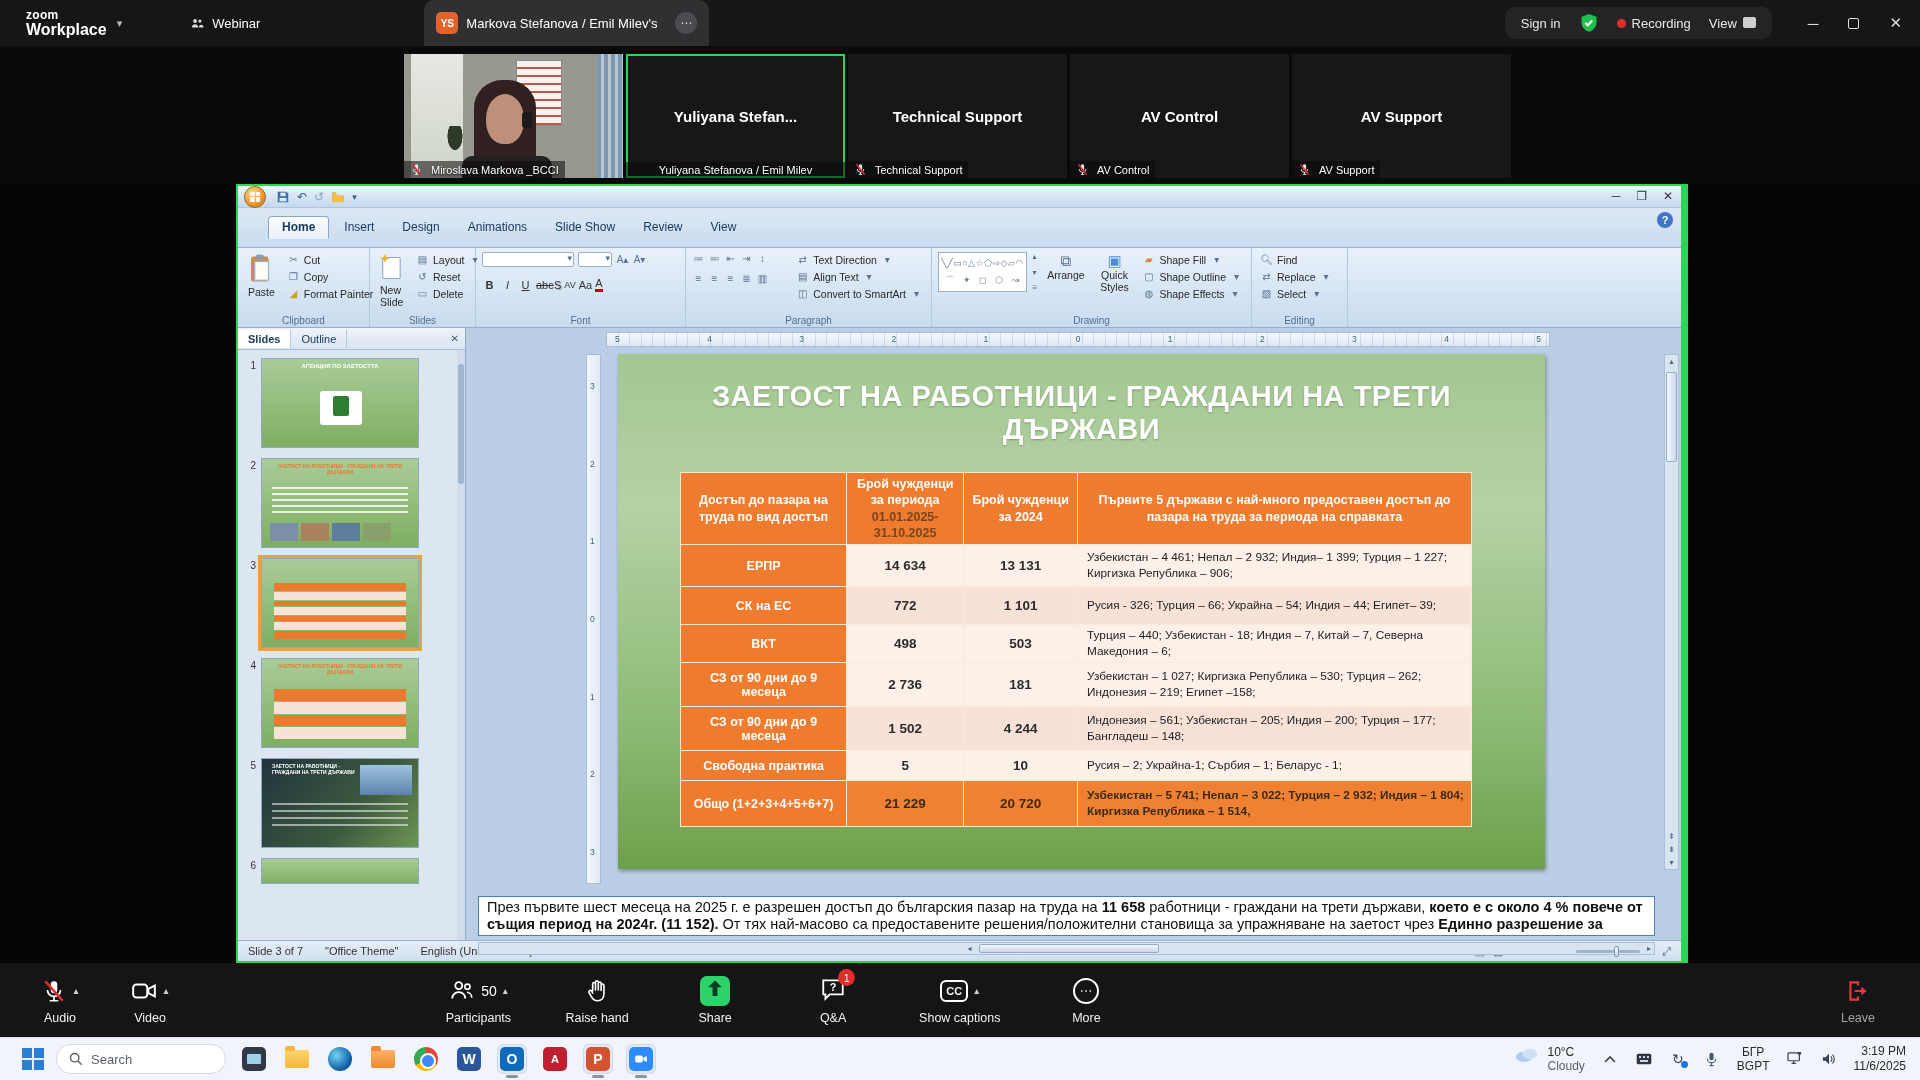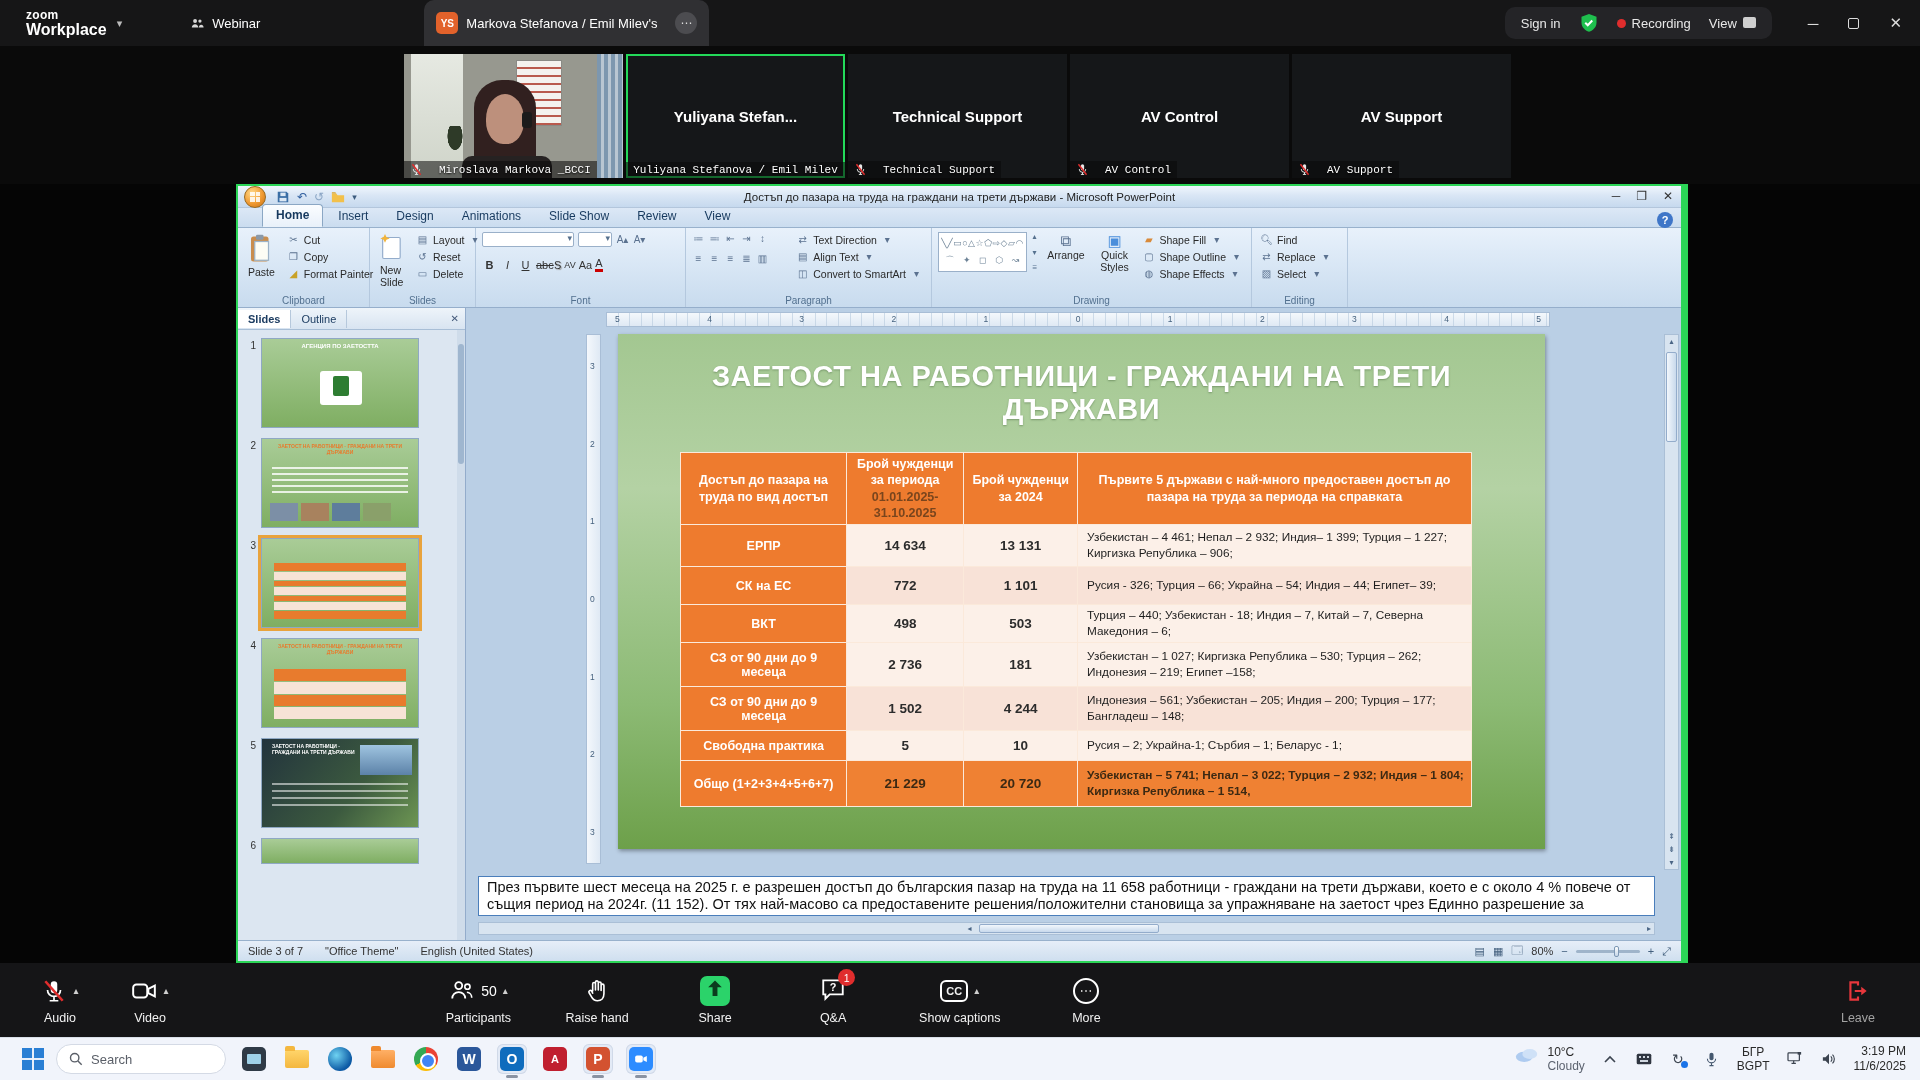--- a/index.html
+++ b/index.html
@@ -23,21 +23,21 @@
   .viewgrid { display:inline-block; width:13px; height:11px; background:linear-gradient(#cfcfcf,#cfcfcf); border-radius:2px; margin-left:6px; }
   .winbtns { display:flex; align-items:center; gap:30px; margin-right:18px; color:#dcdcdc; font-size:15px; }
   .winbtns span { cursor:default; }
   .wrestore { display:inline-block; width:11px; height:11px; border:1.5px solid #dcdcdc; border-radius:2px; }
 
   
   .vstrip { position:absolute; left:0; top:46px; width:1920px; height:138px; background:#0a0a0a; }
   .tile { position:absolute; top:8px; width:219px; height:124px; background:#151719; overflow:hidden; }
   .tile.active { outline:2px solid #23d959; outline-offset:-2px; }
   .tile .center-name { position:absolute; inset:0; display:flex; align-items:center; justify-content:center; color:#fff; font-size:15px; font-weight:bold; }
-  .tile .bl { position:absolute; left:0; bottom:0; display:flex; align-items:center; gap:16px; color:#fff; font-size:11px; padding:2px 6px; background:rgba(10,10,10,.55); text-shadow:0 1px 2px #000;font-family:Liberation Mono, monospace; }
+  .tile .bl { position:absolute; left:0; bottom:0; display:flex; align-items:center; gap:8px; color:#fff; font-size:11px; padding:2px 6px; background:rgba(10,10,10,.55); text-shadow:0 1px 2px #000; }
   .tile .bl.full { width:100%; justify-content:center;text-align:right; }
   .micico { width:13px; height:13px; color:#e8e8e8; flex:none; }
   
   .cam { position:absolute; inset:0; background:#97988f; }
   .cam .winL { position:absolute; left:7px; top:0; width:52px; height:124px; background:linear-gradient(#e6e9e2,#cfd4c9); }
   .cam .plant { position:absolute; left:38px; bottom:18px; width:26px; height:34px; background:radial-gradient(ellipse at 50% 30%, #2e3a28 40%, transparent 42%); }
   .cam .cal { position:absolute; left:112px; top:6px; width:46px; height:66px; background:repeating-linear-gradient(#f4f2ee 0 6px, #b95a4d 6px 8px); border:1px solid #8a8a85; }
   .cam .winR { position:absolute; right:0; top:0; width:26px; height:124px; background:repeating-linear-gradient(90deg,#7d97af 0 4px,#b9c6d2 4px 7px); }
   .cam .hair { position:absolute; left:70px; top:26px; width:62px; height:98px; border-radius:28px 28px 8px 8px; background:#31201f; }
   .cam .face { position:absolute; left:82px; top:40px; width:38px; height:50px; border-radius:50% 50% 45% 45%; background:#bd907c; }
@@ -50,21 +50,21 @@
   
   .ppt { position:absolute; inset:0; display:flex; flex-direction:column; font-size:11px; color:#1e1e1e; }
   .ppt-title { height:22px; background:linear-gradient(#f0f6fd,#d9e6f5 45%,#c6d9ee); display:flex; align-items:center; border-bottom:1px solid #b3c6dc; position:relative; }
   .orb { width:22px; height:22px; border-radius:50%; margin-left:6px; background:radial-gradient(circle at 35% 30%, #ffd98a, #f09a32 55%, #c86f15); border:1px solid #9a6a20; display:flex; align-items:center; justify-content:center; }
   .orb .sq { width:10px; height:10px; display:grid; grid-template-columns:1fr 1fr; gap:1px; }
   .orb .sq i { background:#fff; opacity:.85; }
   .qat { display:flex; align-items:center; gap:7px; margin-left:10px; color:#3c5b7e; font-size:12px; }
   .qat .ic { width:14px; height:14px; }
   .ppt-title .ttl { position:absolute; left:0; right:0; text-align:center; font-size:11.5px; color:#222; pointer-events:none; }
   .pwb { position:absolute; right:8px; top:3px; display:flex; gap:16px; font-size:12px; color:#333; }
-  .ppt-tabs { height:20px; background:linear-gradient(#dce8f6,#cadcef); display:flex; align-items:flex-end; padding-left:24px; gap:2px; border-bottom:1px solid #98b1cc; position:relative; }
+  .ppt-tabs { height:40px; background:linear-gradient(#dce8f6,#cadcef); display:flex; align-items:center; padding-left:30px; gap:2px; border-bottom:1px solid #98b1cc; position:relative; }
   .ptab { padding:3px 13px 4px; font-size:12px; color:#16395e; border-radius:4px 4px 0 0; }
   .ptab.on { background:linear-gradient(#fbfdff,#e9f1fa); border:1px solid #8ba7c4; border-bottom-color:#e9f1fa; font-weight:bold; }
   .phelp { position:absolute; right:8px; top:4px; width:16px; height:16px; border-radius:50%; background:#3f76c8; color:#fff; font-size:11px; font-weight:bold; display:flex; align-items:center; justify-content:center; }
   .ribbon { height:80px; background:linear-gradient(#e8f1fb,#d6e5f4 55%,#c8dbee); border-bottom:1px solid #95aecb; display:flex; }
   .rgroup { position:relative; border-right:1px solid #b4c8de; padding:4px 6px 16px; display:flex; gap:6px; align-items:flex-start; }
   .rgl { position:absolute; left:0; right:0; bottom:1px; text-align:center; font-size:10px; color:#52708f; }
   .bigbtn { display:flex; flex-direction:column; align-items:center; gap:2px; font-size:10.5px; color:#2a2a2a; padding:2px 4px; }
   .smcol { display:flex; flex-direction:column; gap:2px; font-size:10.5px; color:#2a2a2a; }
   .smbtn { display:flex; align-items:center; gap:4px; padding:1px 2px; white-space:nowrap; }
   .gly { display:inline-flex; align-items:center; justify-content:center; width:13px; height:13px; font-size:10px; color:#5b7290; }
@@ -118,21 +118,21 @@
   .stable td.c1 { background:#ee7b2e; color:#fff; font-weight:bold; font-size:12.5px; text-align:center; }
   .stable td.num { text-align:center; font-size:13.5px; font-weight:600; color:#2c2c2c; }
   .stable td.cty { font-size:11.8px; color:#1e1e1e; line-height:1.35; padding-left:9px; }
   .stable tr.alt td.num, .stable tr.alt td.cty { background:#f8e2d7; }
   .stable tr:not(.alt):not(.hd):not(.tot) td.num, .stable tr:not(.alt):not(.hd):not(.tot) td.cty { background:#fcf0e8; }
   .stable tr.tot td { background:#ef8133; }
   .stable tr.tot td.c1 { background:#ee7b2e; }
   .stable tr.tot td.num, .stable tr.tot td.cty { color:#3c2913; font-weight:600; }
 
   .notes { position:absolute; left:12px; right:26px; top:568px; height:40px; background:#fff; border:1px solid #4a7ebb; padding:2px 8px; font-size:14.5px; line-height:17px; color:#111; overflow:hidden; }
-  .notes b { font-weight:normal; }
+  .notes b { font-weight:bold; }
 
   .vsb { position:absolute; right:2px; top:26px; bottom:70px; width:15px; background:#d8e4f0; border:1px solid #aabfd6; display:flex; flex-direction:column; align-items:center; font-size:8px; color:#4a6585; }
   .vsb .tr { flex:1; width:100%; position:relative; }
   .vsb .th { position:absolute; left:1px; right:1px; top:4px; height:90px; background:linear-gradient(90deg,#f2f7fc,#c8d9ec); border:1px solid #93accb; border-radius:2px; }
   .vsb span { padding:2px 0; }
   .hsb { position:absolute; left:12px; right:26px; top:614px; height:13px; background:#d8e4f0; border:1px solid #aabfd6; display:flex; align-items:center; font-size:8px; color:#4a6585; }
   .hsb .th { width:180px; height:9px; margin-left:4px; background:linear-gradient(#f2f7fc,#c8d9ec); border:1px solid #93accb; border-radius:2px; }
   .hsb .ar { margin-left:auto; padding:0 3px; }
 
   .ppt-status { height:21px; background:linear-gradient(#e6eef8,#cfdfef); border-top:1px solid #98b1cc; display:flex; align-items:center; font-size:11px; color:#333; padding:8px 10px; gap:22px; }
@@ -299,21 +299,20 @@
               <rect x="5" y="3" width="6" height="4" fill="#dce8f4"></rect>
             </svg>
           <span style="color:#2f5e9e">↶</span>
           <span style="color:#8aa5c4">↺</span>
           <svg class="ic" viewBox="0 0 16 16">
               <path d="M1 4h5l1.5 2H15v8H1z" fill="#f2c04a"></path>
               <path d="M1 4v-1.5h4l1 1.5z" fill="#d9a531"></path>
             </svg>
           <span style="font-size:9px">▾</span>
         </div>
-        <div class="ttl">Достъп до пазара на труда на граждани на трети държави -  Microsoft PowerPoint</div>
         <div class="pwb">
           <span>─</span>
           <span>❐</span>
           <span>✕</span>
         </div>
       </div>
 
       <div class="ppt-tabs">
         <span class="ptab on">Home</span>
         <span class="ptab">Insert</span>

